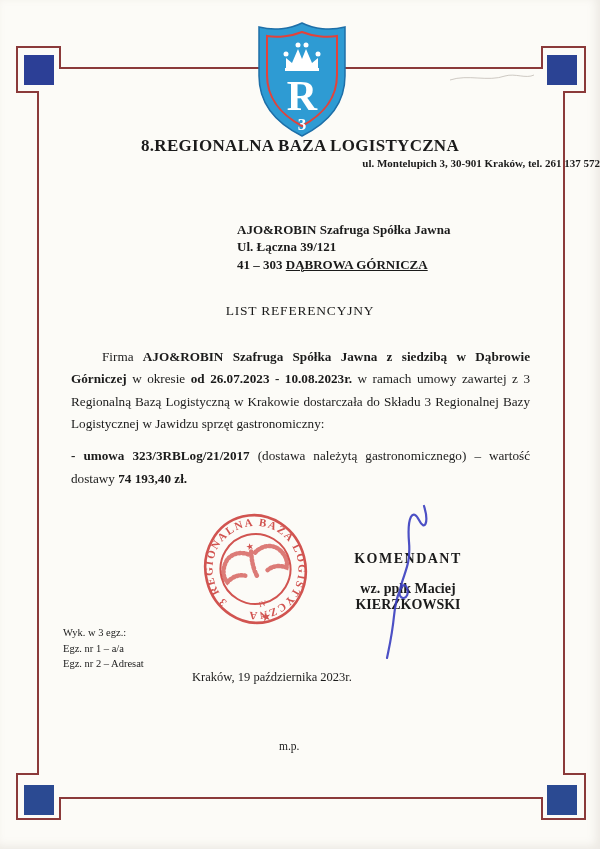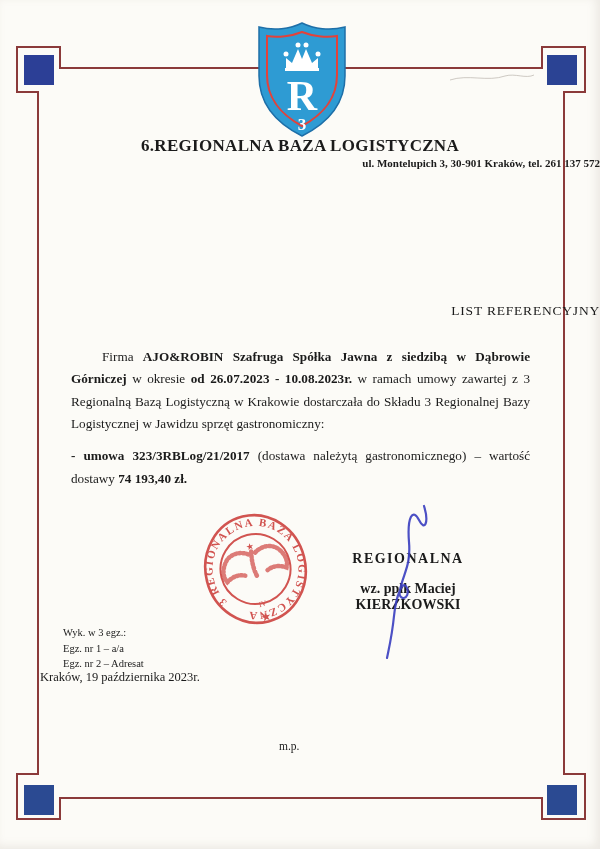--- a/index.html
+++ b/index.html
@@ -8,30 +8,30 @@
     background:#fcfbf7;overflow:hidden;color:#1b1b1b;
     font-family:"Liberation Serif","DejaVu Serif",serif;
     box-shadow:inset -4px -3px 10px rgba(140,130,110,.14);
   }
   .abs{position:absolute;}
   svg{display:block;}
   .org-name{top:136px;left:0;width:100%;text-align:center;font-size:17px;font-weight:bold;letter-spacing:.3px;}
   .org-address{top:157px;left:0;width:100%;text-align:right;font-size:11px;font-weight:bold;}
   .recipient{top:221px;left:237px;font-size:13px;font-weight:bold;line-height:17.4px;}
   .recipient .city-underline{text-decoration:underline;}
-  .doc-title{top:303px;left:0;width:100%;text-align:right;font-size:13.5px;letter-spacing:.8px;}
+  .doc-title{top:303px;left:0;width:100%;text-align:center;font-size:13.5px;letter-spacing:.8px;}
   .body-text{top:336px;left:61px;width:479px;font-size:13.2px;line-height:22.35px;text-align:justify;}
   .body-text p{margin:10px;}
   .body-text .indent{text-indent:31px;}
   .b{font-weight:bold;}
   .sig-block{top:551px;left:308px;width:200px;text-align:center;font-weight:bold;}
   .sig-role{font-size:14px;letter-spacing:1.5px;}
   .sig-name{margin-top:14px;font-size:14px;}
   .copies{top:625px;left:63px;font-size:10.5px;line-height:15.5px;}
-  .place-date{top:670px;left:40px;width:464px;font-size:12.5px;}
+  .place-date{top:670px;left:40px;width:464px;text-align:center;font-size:12.5px;}
   .seal-note{top:716px;left:279px;font-size:11.5px;margin-top:24px;}
   .frame-svg{top:0;left:0;z-index:1;}
   .crest-svg{top:18px;left:254px;z-index:3;}
   .stamp-svg{top:505px;left:198px;z-index:4;}
   .sign-svg{top:496px;left:370px;z-index:6;}
   .txt{z-index:2;}
   .sig-block{z-index:5;}
 </style>
 </head>
 <body>
@@ -55,23 +55,28 @@
       <circle cx="32" cy="36" r="2.5"></circle>
         <circle cx="44" cy="27" r="2.5"></circle>
       <circle cx="52" cy="27" r="2.5"></circle>
         <circle cx="64" cy="36" r="2.5"></circle>
       <rect x="31" y="50" width="34" height="3"></rect>
     </g>
     <text x="48" y="92" text-anchor="middle" font-size="42" font-weight="bold" font-family="Liberation Serif, DejaVu Serif, serif" fill="#ffffff">R</text>
     <text x="48" y="112" text-anchor="middle" font-size="17" font-weight="bold" font-family="Liberation Serif, DejaVu Serif, serif" fill="#ffffff">3</text>
   </svg>
 
-  <div class="abs txt org-name">6.REGIONALNA BAZA LOGISTYCZNA</div>
+  <div class="abs txt org-name">8.REGIONALNA BAZA LOGISTYCZNA</div>
   <div class="abs txt org-address">ul. Montelupich 3, 30-901 Kraków, tel. 261 137 572</div>
 
+  <div class="abs txt recipient">
+    <div>AJO&amp;ROBIN Szafruga Spółka Jawna</div>
+    <div>Ul. Łączna 39/121</div>
+    <div><span>41 – 303 </span><span class="city-underline">DĄBROWA GÓRNICZA</span></div>
+  </div>
 
   <div class="abs txt doc-title">LIST REFERENCYJNY</div>
 
   <div class="abs txt body-text">
     <p class="indent"><span>Firma </span><span class="b">AJO&amp;ROBIN Szafruga Spółka Jawna z siedzibą w Dąbrowie Górniczej</span><span> w okresie </span><span class="b">od 26.07.2023 - 10.08.2023r.</span><span> w ramach umowy zawartej z 3 Regionalną Bazą Logistyczną w Krakowie dostarczała do Składu 3 Regionalnej Bazy Logistycznej w Jawidzu sprzęt gastronomiczny:</span></p>
     <p><span class="b">- umowa 323/3RBLog/21/2017</span><span> (dostawa należytą gastronomicznego) – wartość dostawy </span><span class="b">74 193,40 zł.</span></p>
   </div>
 
   <svg class="abs stamp-svg" width="120" height="130" viewBox="0 0 120 130" opacity="0.9">
     <g transform="rotate(-14 57.5 64)">
@@ -88,21 +93,21 @@
       <g fill="none" stroke="#d04a45" stroke-width="4.5" stroke-linecap="round" stroke-dasharray="1.5 2.4" opacity="0.8">
         <path d="M54,48 C45,42 34,44 29,52 C25,58 24,64 27,70 C33,66 40,65 46,68"></path>
         <path d="M61,48 C70,42 81,44 86,52 C90,58 91,64 88,70 C82,66 75,65 69,68"></path>
         <path d="M57.5,46 C55.5,56 55.5,64 57.5,72"></path>
       </g>
       <text x="57.5" y="44" text-anchor="middle" font-size="9" fill="#cd423f">★</text>
     </g>
   </svg>
 
   <div class="abs sig-block">
-    <div class="sig-role">REGIONALNA</div>
+    <div class="sig-role">KOMENDANT</div>
     <div class="sig-name">wz. ppłk Maciej KIERZKOWSKI</div>
   </div>
 
   <svg class="abs sign-svg" width="70" height="175" viewBox="0 0 70 175">
     <path d="M54,10 C59,26 55,36 49,24 C43,12 37,20 39,46 C41,70 33,78 30,94 C27,106 41,104 37,92 C33,82 26,100 24,120 C22,140 19,152 17,162" fill="none" stroke="#3d41c0" stroke-width="2.2" stroke-linecap="round" opacity="0.92"></path>
   </svg>
 
   <div class="abs txt copies">
     <div>Wyk. w 3 egz.:</div>
     <div>Egz. nr 1 – a/a</div>

